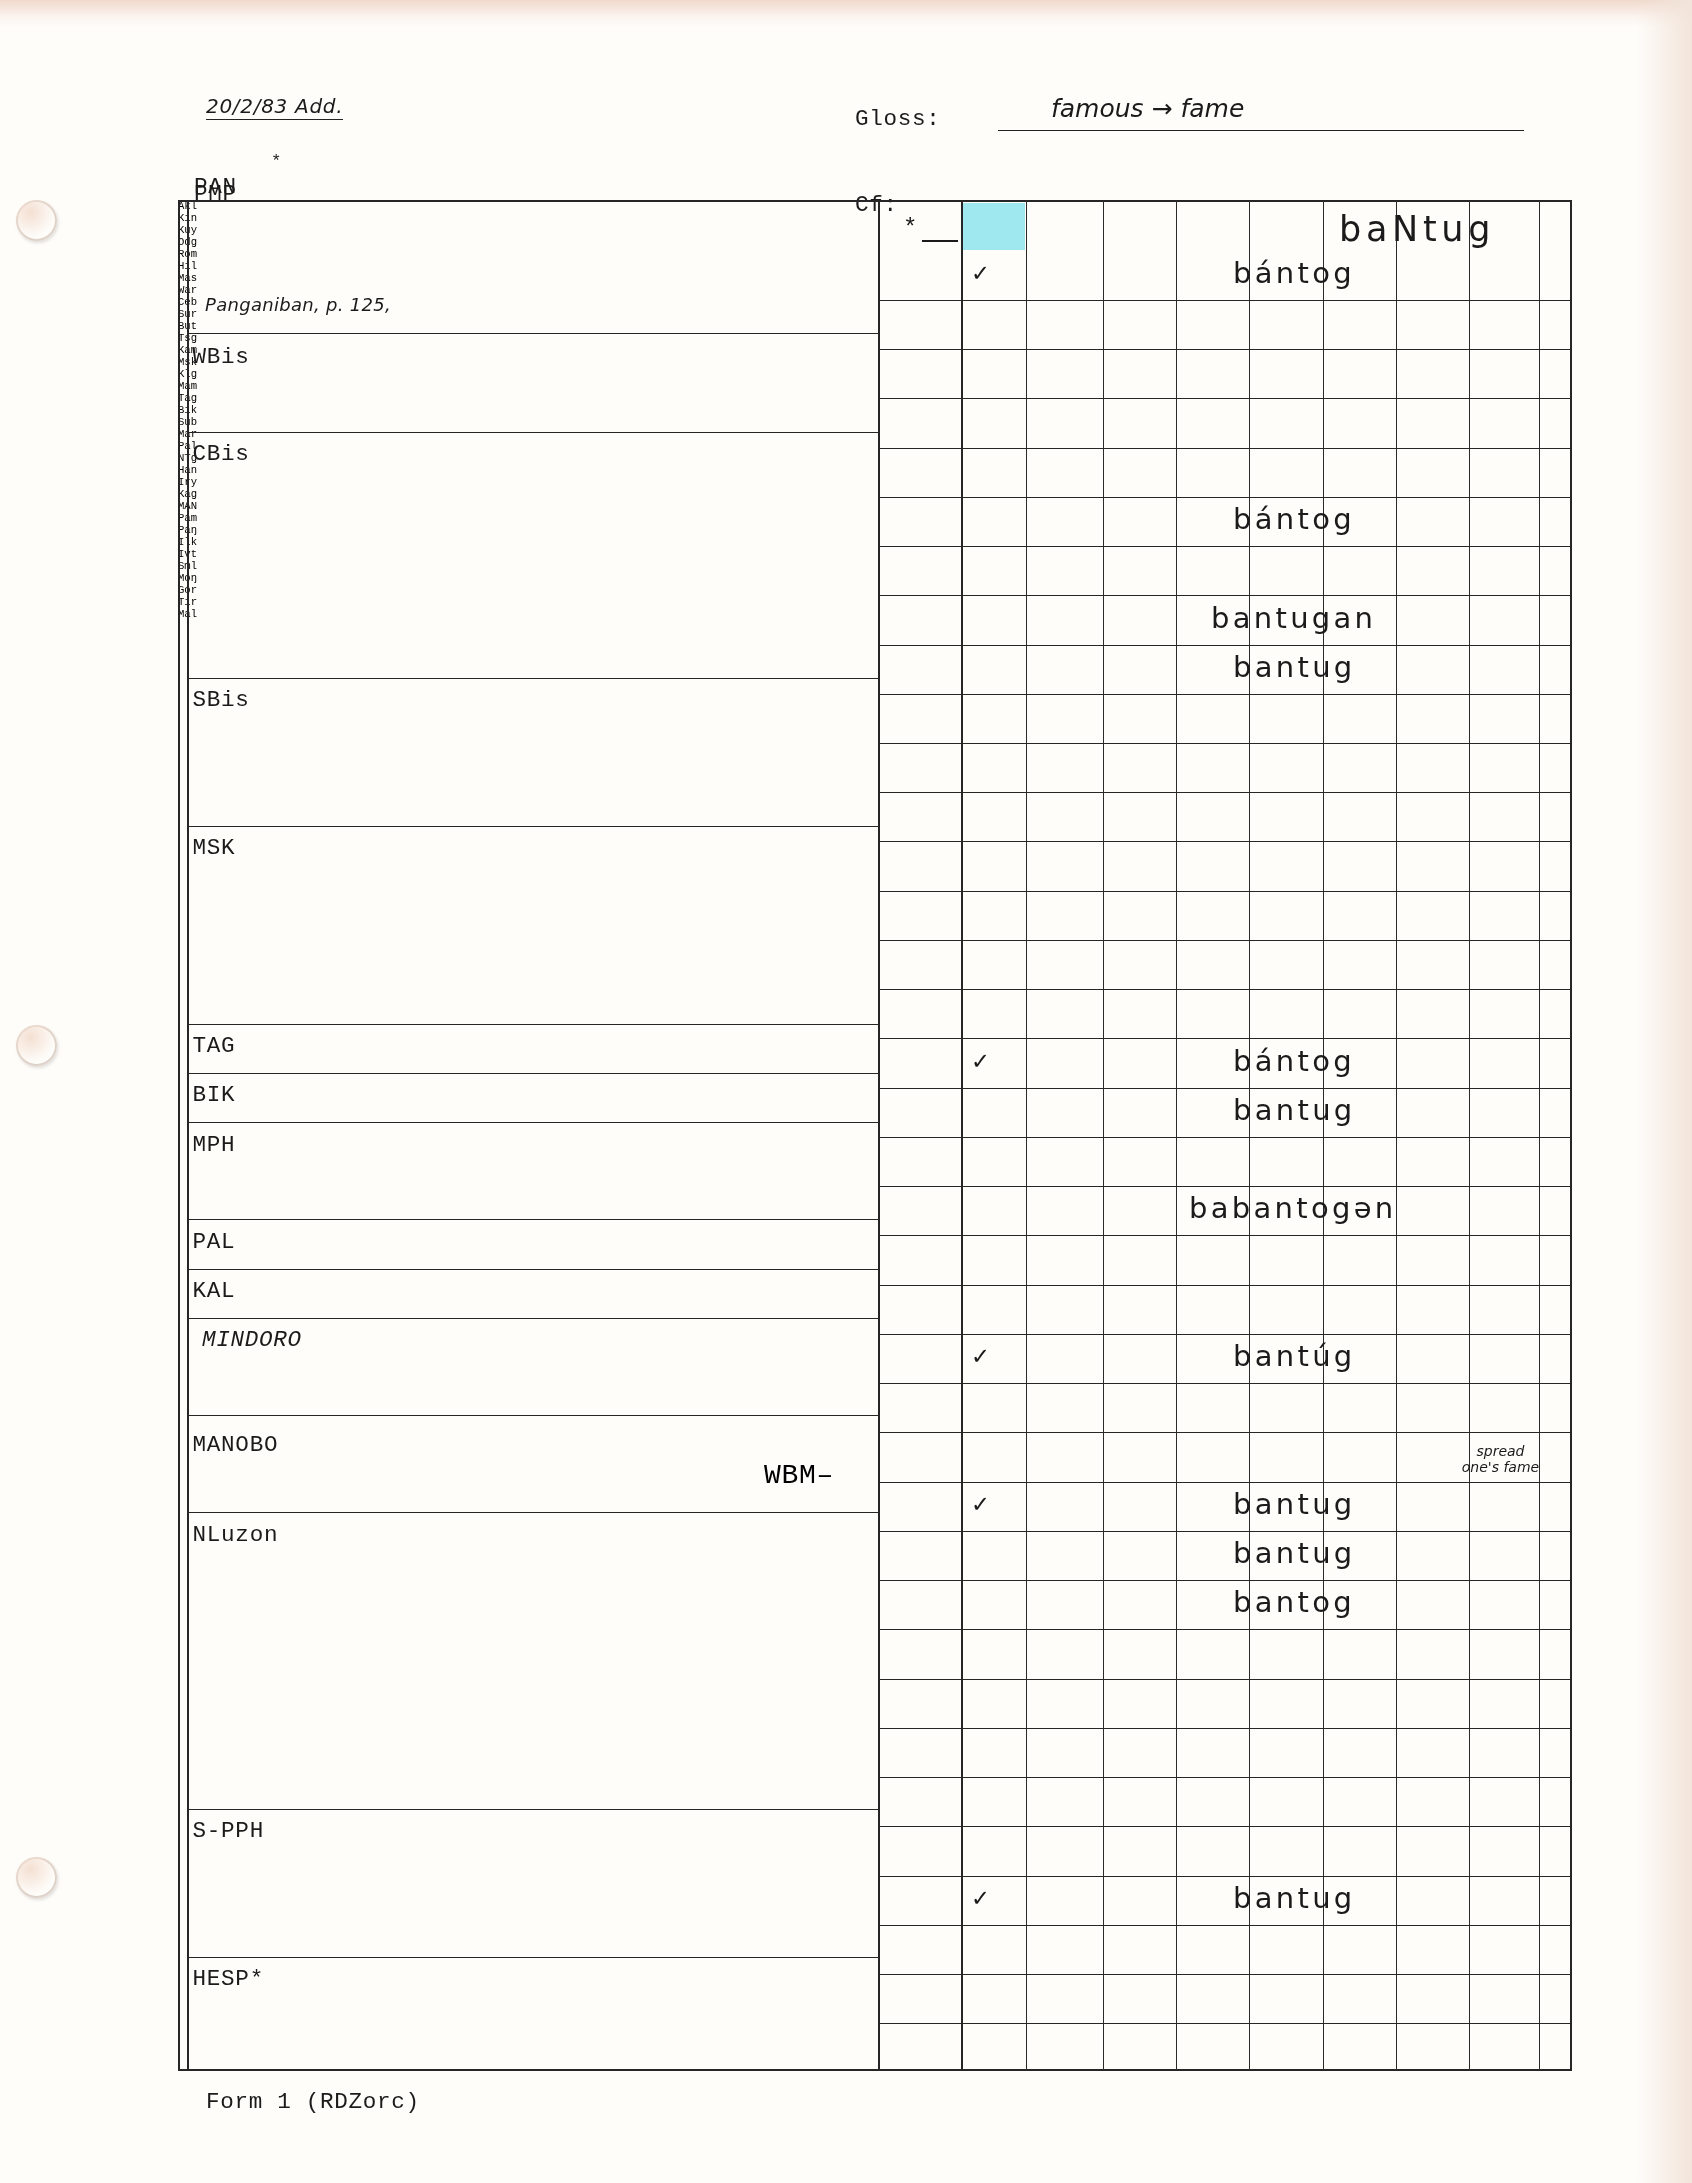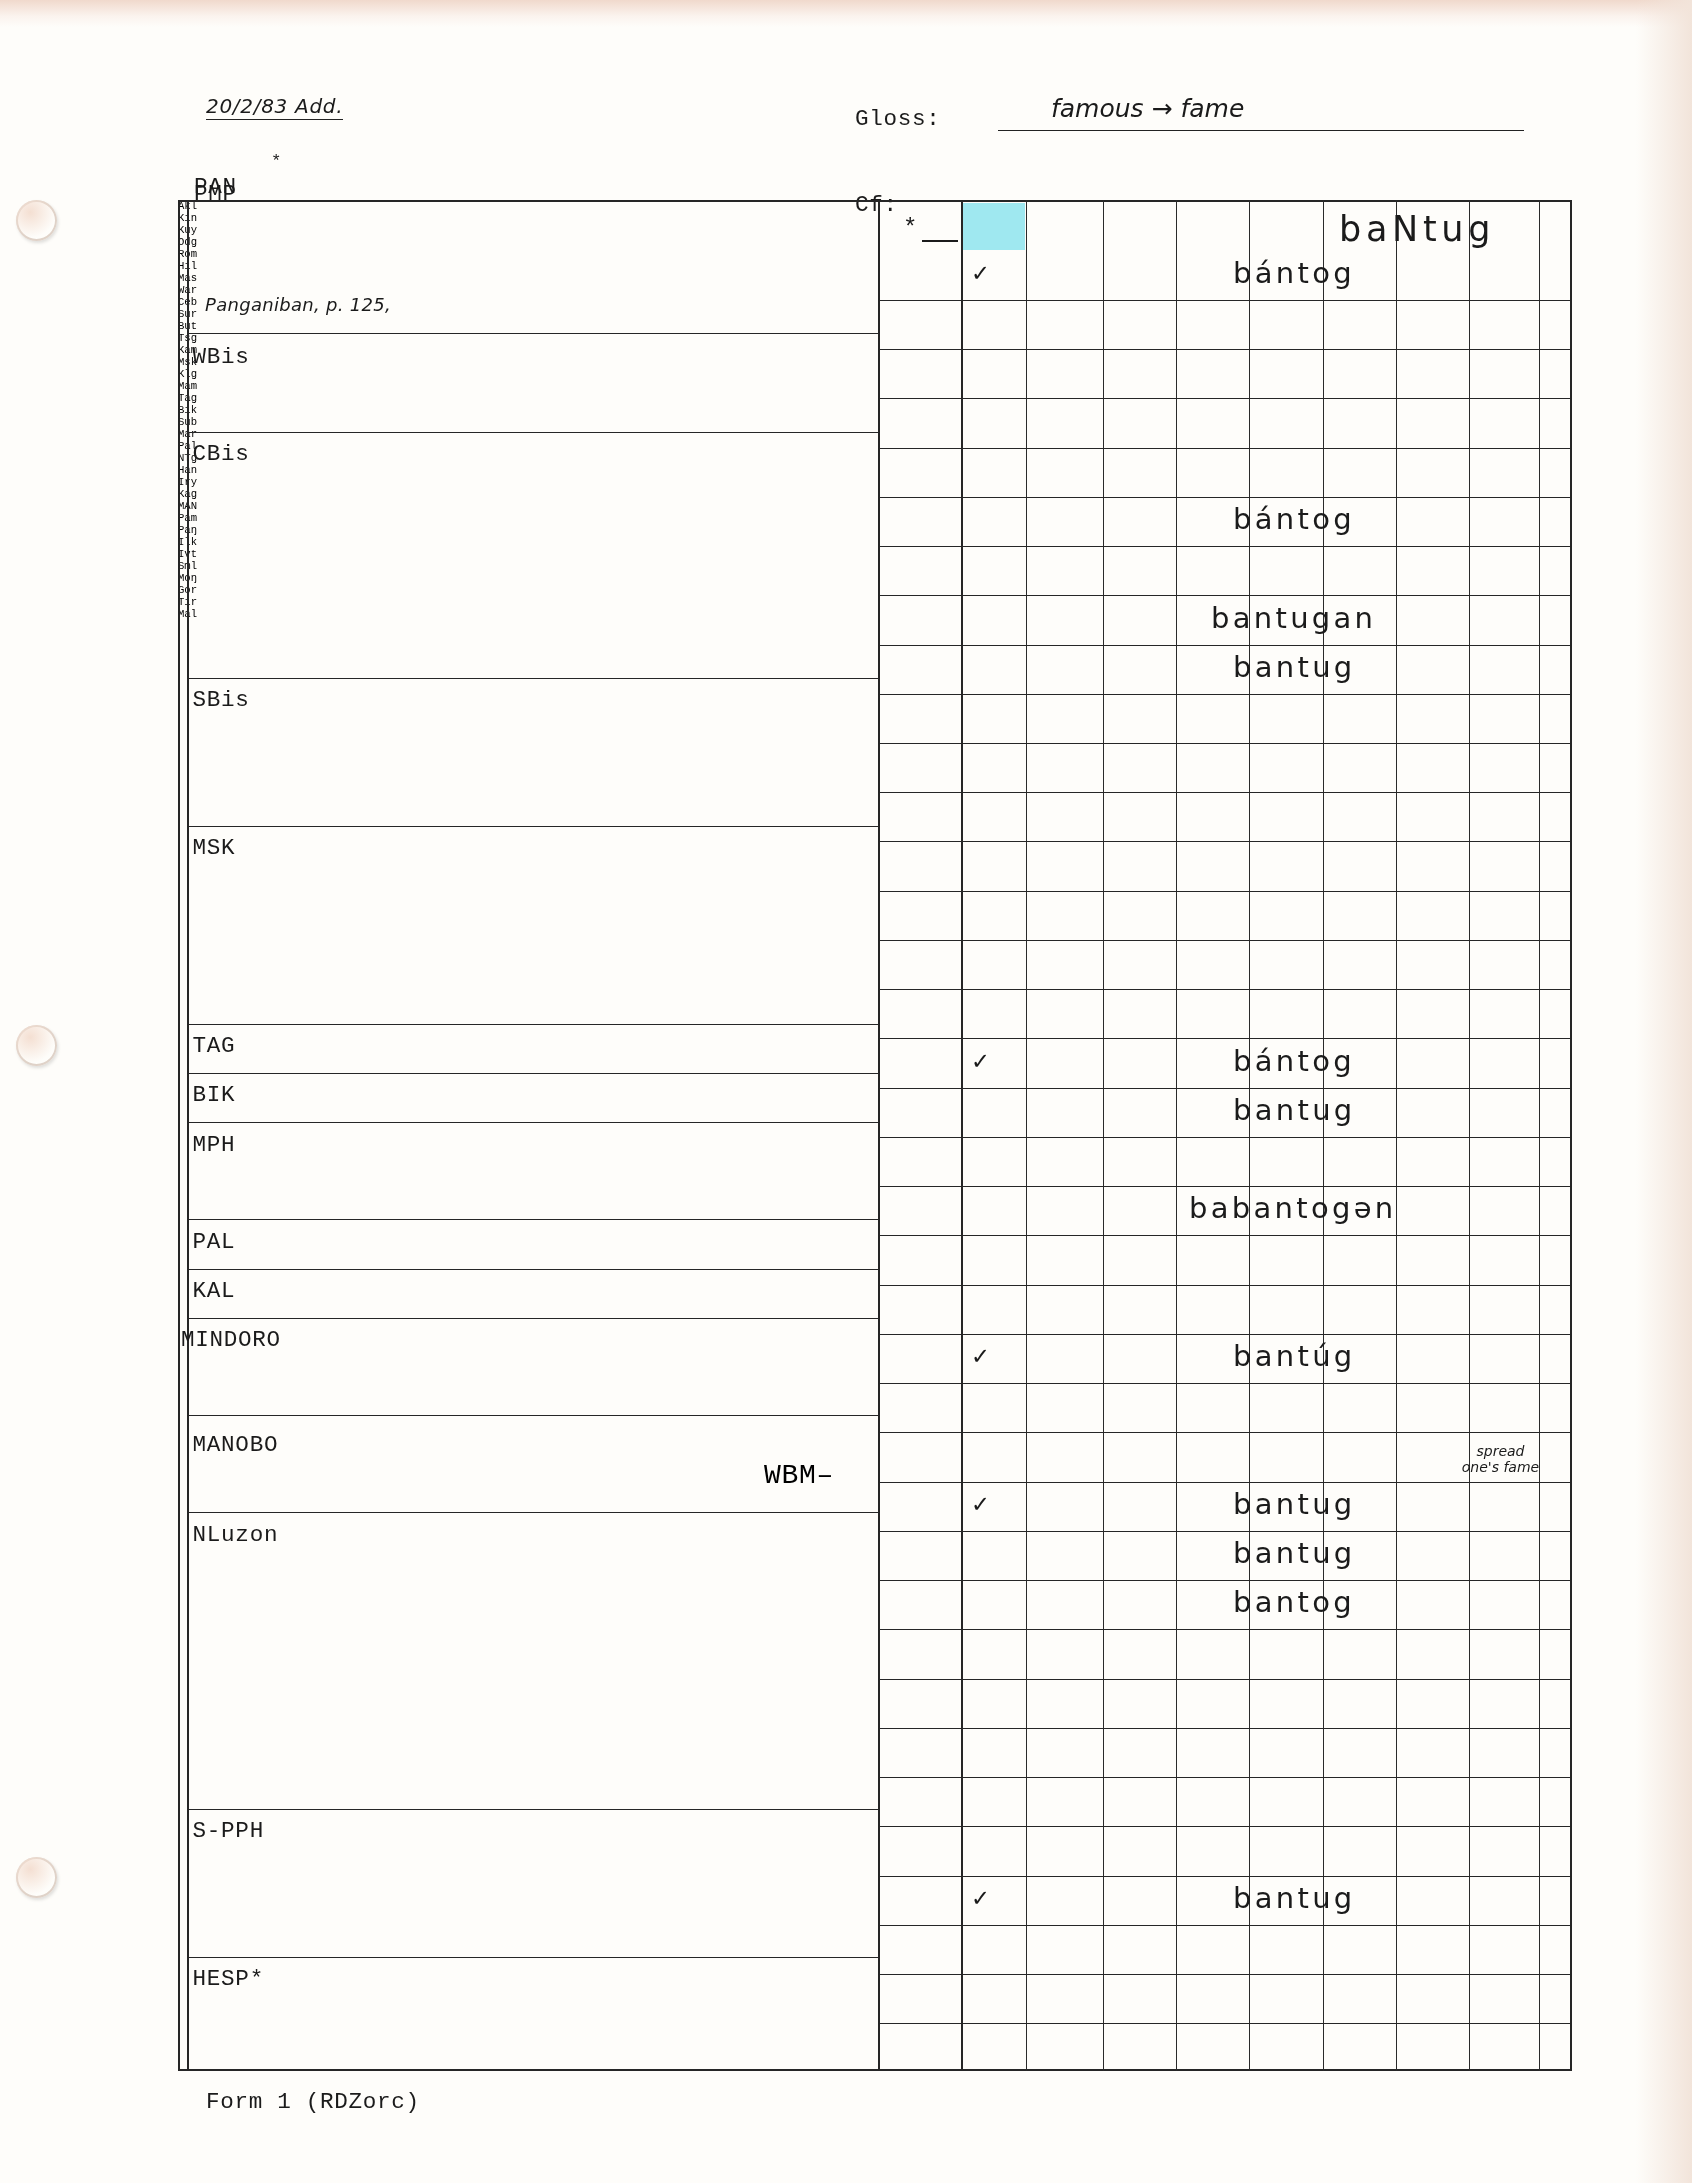--- a/index.html
+++ b/index.html
@@ -254,21 +254,21 @@
 
     <div class="grp-label" style="position:absolute; left:14.6px; top:932px;">MPH</div>
     <div class="frame-line" style="left:10.6px; top:1019px; width:689px; height:1.3px;"></div>
 
     <div class="grp-label" style="position:absolute; left:14.6px; top:1029px;">PAL</div>
     <div class="frame-line" style="left:10.6px; top:1069px; width:689px; height:1.3px;"></div>
 
     <div class="grp-label" style="position:absolute; left:14.6px; top:1078px;">KAL</div>
     <div class="frame-line" style="left:10.6px; top:1118px; width:689px; height:1.3px;"></div>
 
-    <div class="grp-label" style="position:absolute; left:3px; top:1127px;">MINDORO</div>
+    <div class="grp-label" style="position:absolute; left:24px; top:1127px;font-style:italic;">MINDORO</div>
     <div class="frame-line" style="left:10.6px; top:1215px; width:689px; height:1.3px;"></div>
 
     <div class="grp-label" style="position:absolute; left:14.6px; top:1224px;margin-top:8px;">MANOBO</div>
     <div class="frame-line" style="left:10.6px; top:1312px; width:689px; height:1.3px;"></div>
 
     <div class="grp-label" style="position:absolute; left:14.6px; top:1322px;">NLuzon</div>
     <div class="frame-line" style="left:10.6px; top:1609px; width:689px; height:1.3px;"></div>
 
     <div class="grp-label" style="position:absolute; left:14.6px; top:1618px;">S-PPH</div>
     <div class="frame-line" style="left:10.6px; top:1757px; width:689px; height:1.3px;"></div>

